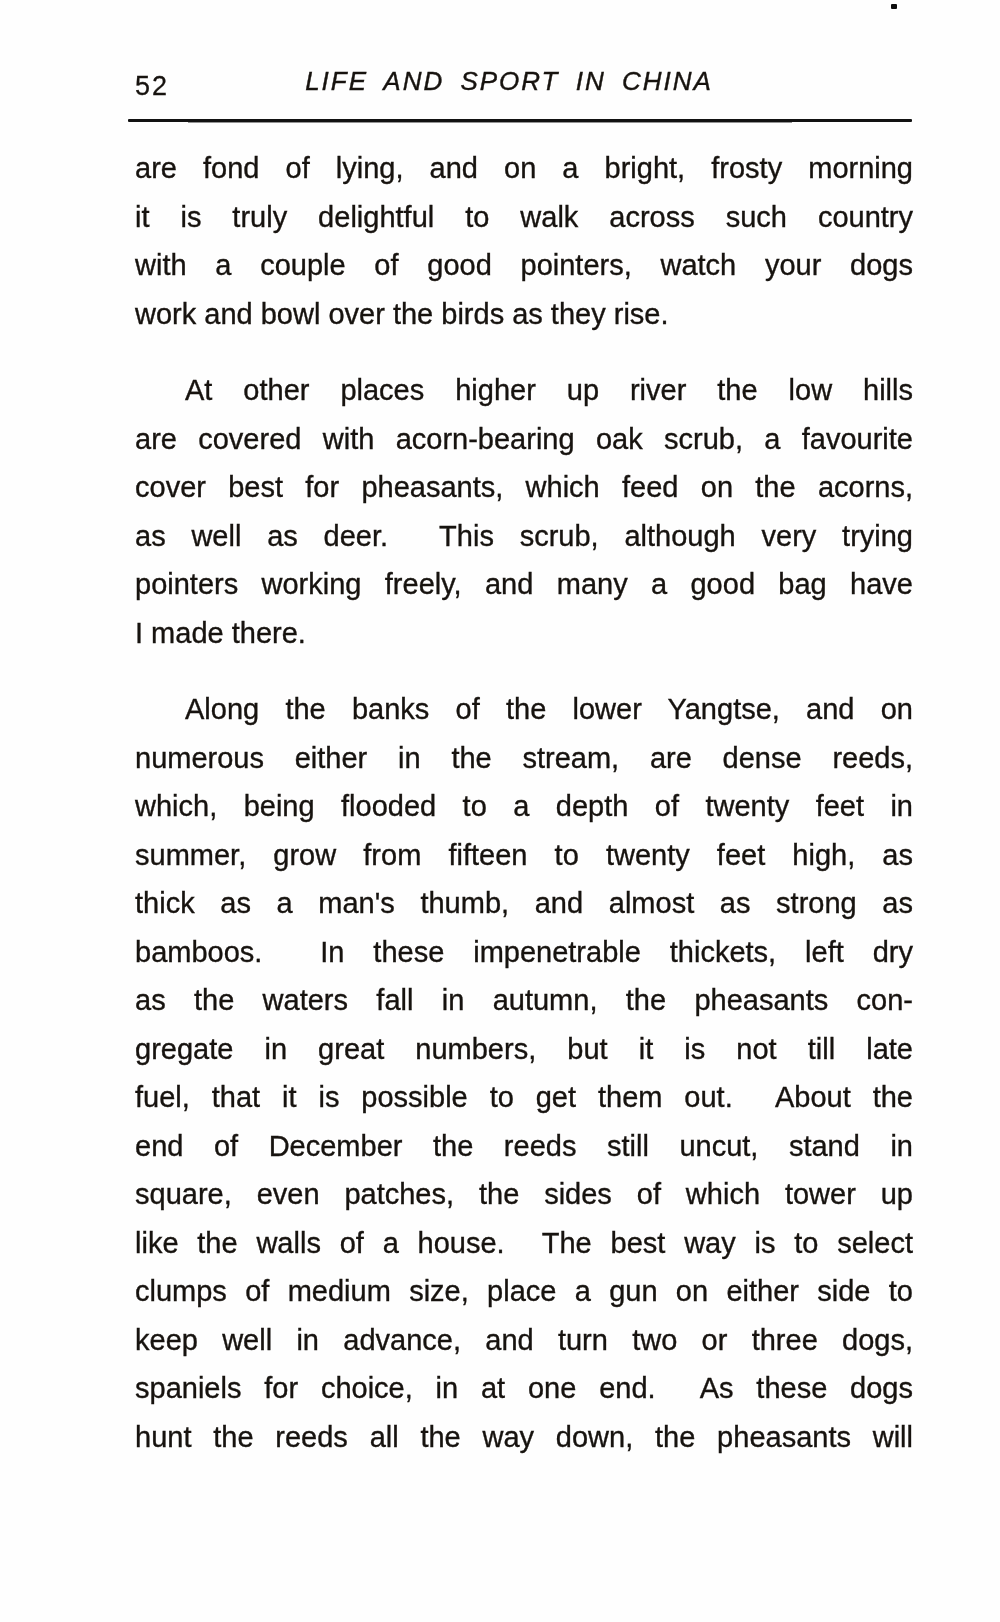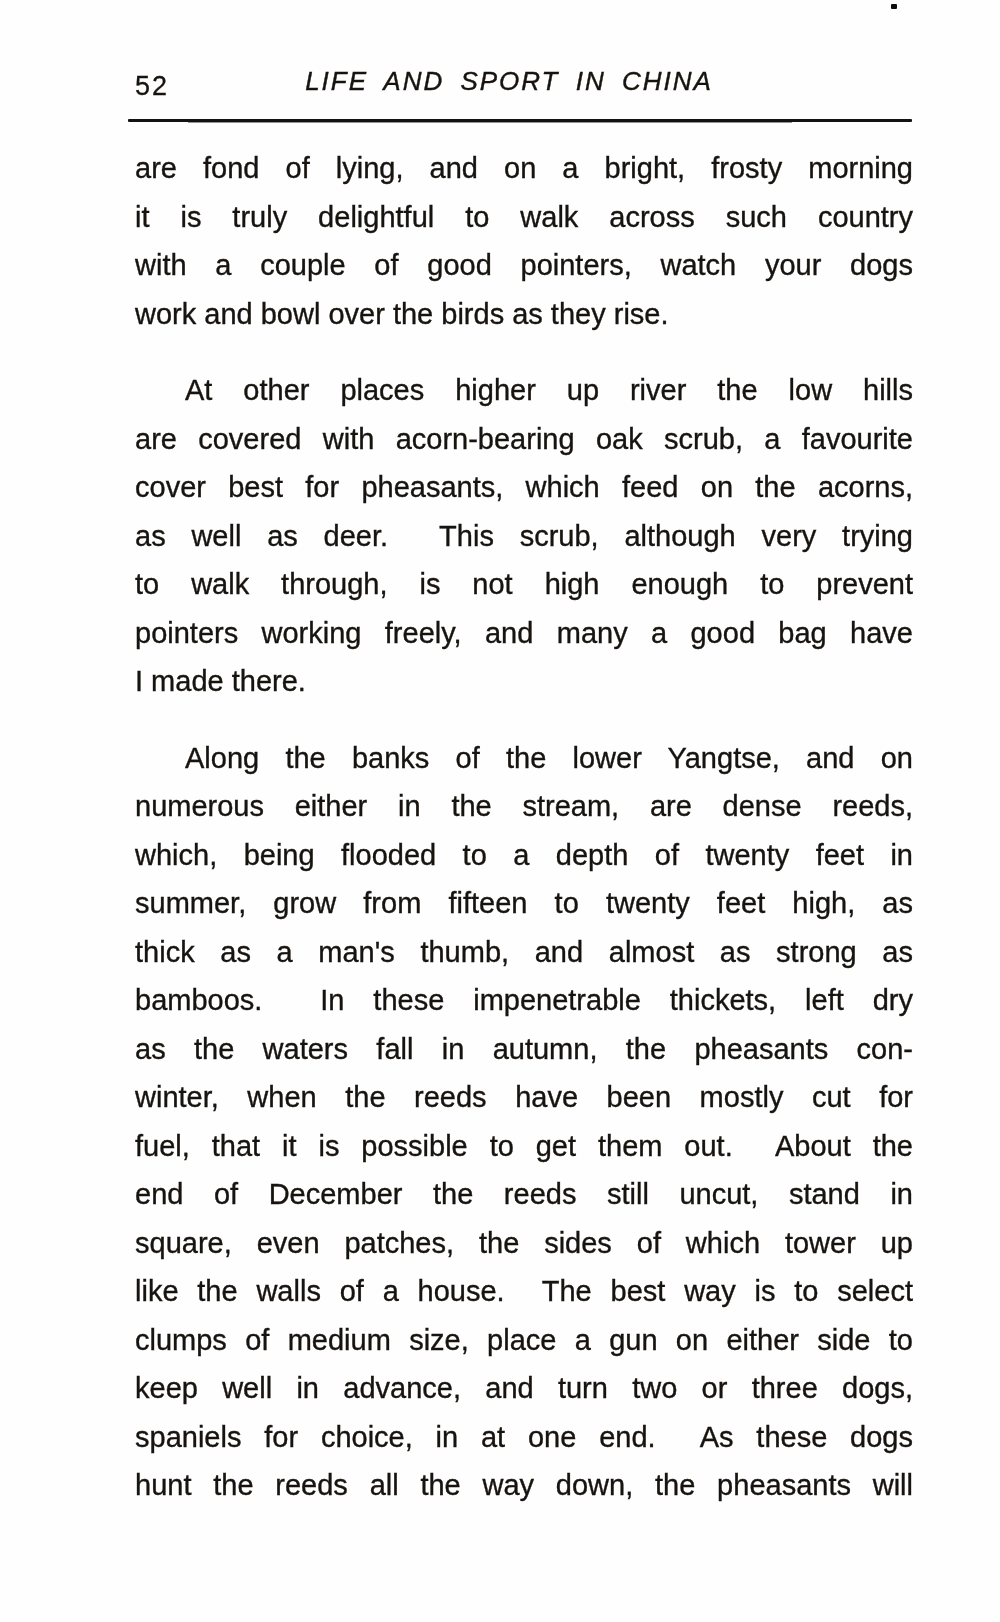--- a/index.html
+++ b/index.html
@@ -111,31 +111,30 @@
 
   <div class="page-body">
       <div class="line">are fond of lying, and on a bright, frosty morning</div>
       <div class="line">it is truly delightful to walk across such country</div>
       <div class="line">with a couple of good pointers, watch your dogs</div>
       <div class="line nojust">work and bowl over the birds as they rise.</div>
       <div class="line indent">At other places higher up river the low hills</div>
       <div class="line">are covered with acorn-bearing oak scrub, a favourite</div>
       <div class="line">cover best for pheasants, which feed on the acorns,</div>
       <div class="line">as well as deer.&nbsp; This scrub, although very trying</div>
-      <div class="line">to walk through, is not high enough to prevent</div>
       <div class="line">pointers working freely, and many a good bag have</div>
       <div class="line nojust">I made there.</div>
       <div class="line indent">Along the banks of the lower Yangtse, and on</div>
       <div class="line">numerous either in the stream, are dense reeds,</div>
       <div class="line">which, being flooded to a depth of twenty feet in</div>
       <div class="line">summer, grow from fifteen to twenty feet high, as</div>
       <div class="line">thick as a man's thumb, and almost as strong as</div>
       <div class="line">bamboos.&nbsp; In these impenetrable thickets, left dry</div>
       <div class="line">as the waters fall in autumn, the pheasants con-</div>
-      <div class="line">winter, when the reeds have been mostly cut for</div>
+      <div class="line">gregate in great numbers, but it is not till late</div>
       <div class="line">fuel, that it is possible to get them out.&nbsp; About the</div>
       <div class="line">end of December the reeds still uncut, stand in</div>
       <div class="line">square, even patches, the sides of which tower up</div>
       <div class="line">like the walls of a house.&nbsp; The best way is to select</div>
       <div class="line">clumps of medium size, place a gun on either side to</div>
       <div class="line">keep well in advance, and turn two or three dogs,</div>
       <div class="line">spaniels for choice, in at one end.&nbsp; As these dogs</div>
       <div class="line">hunt the reeds all the way down, the pheasants will</div>
     </div>
 </div>

